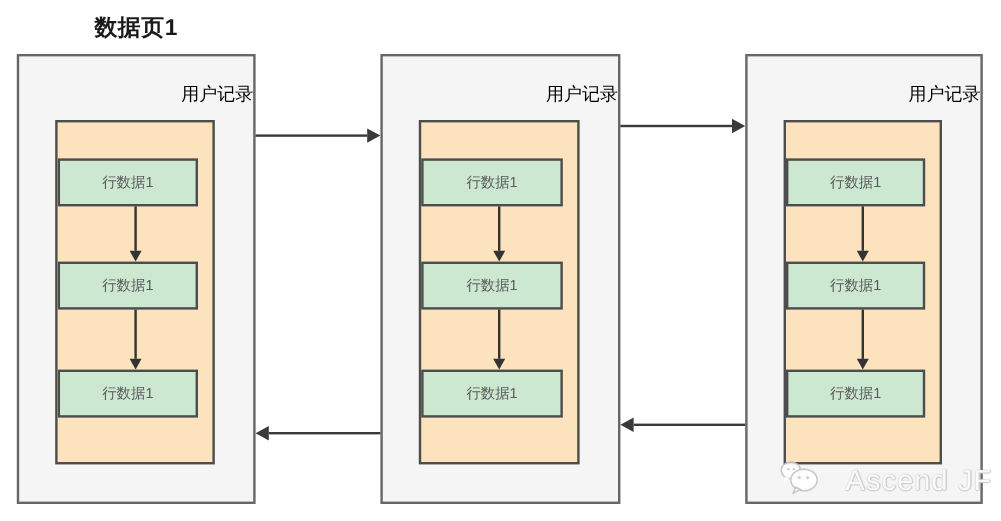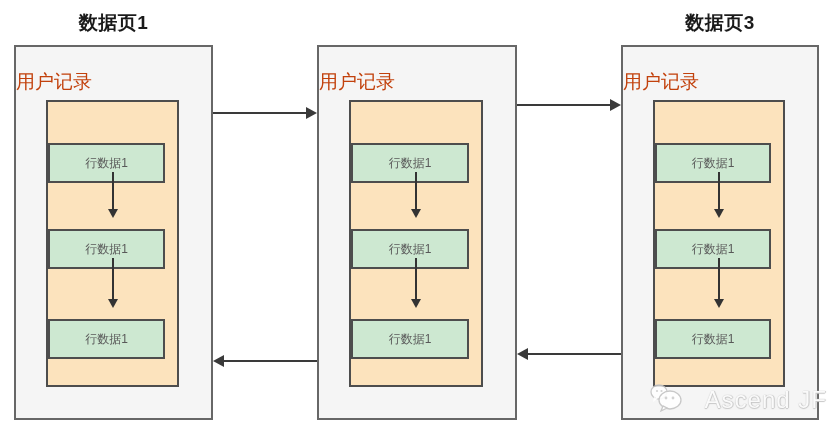--- a/index.html
+++ b/index.html
@@ -25,35 +25,35 @@
   .page {
     position: absolute; top: 45px; height: 375px;
     background: #f5f5f5; border: 2px solid #676767;
   }
   .page-1 { left: 14px;  width: 199px; }
   .page-2 { left: 317px; width: 200px; }
   .page-3 { left: 621px; width: 198px; }
 
   .record-label {
     position: absolute; top: 22px; left: 0; right: 0;
-    text-align: left; font-size: 19px; color: #c2410c;
+    text-align: right; font-size: 15px; color: #000000;
   }
 
   
   .record-box {
     position: absolute; left: 30px; right: 32px; top: 53px; bottom: 31px;
     background: #fce3bd; border: 2px solid #4d4d4d;
   }
 
   
   .row-box {
     position: absolute; left: 0; right: 12px; height: 40px;
     background: #cde8d1; border: 2px solid #4d4d4d;
     display: flex; align-items: center; justify-content: center;
-    font-size: 12px; color: #595959; margin-top: 11px;
+    font-size: 12px; color: #595959;
   }
   .row-a { top: 30px; }
   .row-b { top: 116px; }
   .row-c { top: 206px; }
 
   
   .v-arrow {
     position: absolute; left: calc(50% - 1px); width: 2px; background: #333;
   }
   .v-arrow::after {
@@ -93,21 +93,20 @@
     letter-spacing: 1px;
   }
   .watermark-icon { opacity: 0.9; }
 </style>
 </head>
 <body>
 
 <div class="canvas">
 
   <div class="page-title title-1">数据页1</div>
-  <div class="page-title title-3">数据页3</div>
 
   <div class="page page-1">
     <div class="record-label">用户记录</div>
     <div class="record-box">
       <div class="row-box row-a">行数据1</div>
       <div class="v-arrow v-arrow-a"></div>
       <div class="row-box row-b">行数据1</div>
       <div class="v-arrow v-arrow-b"></div>
       <div class="row-box row-c">行数据1</div>
     </div>

